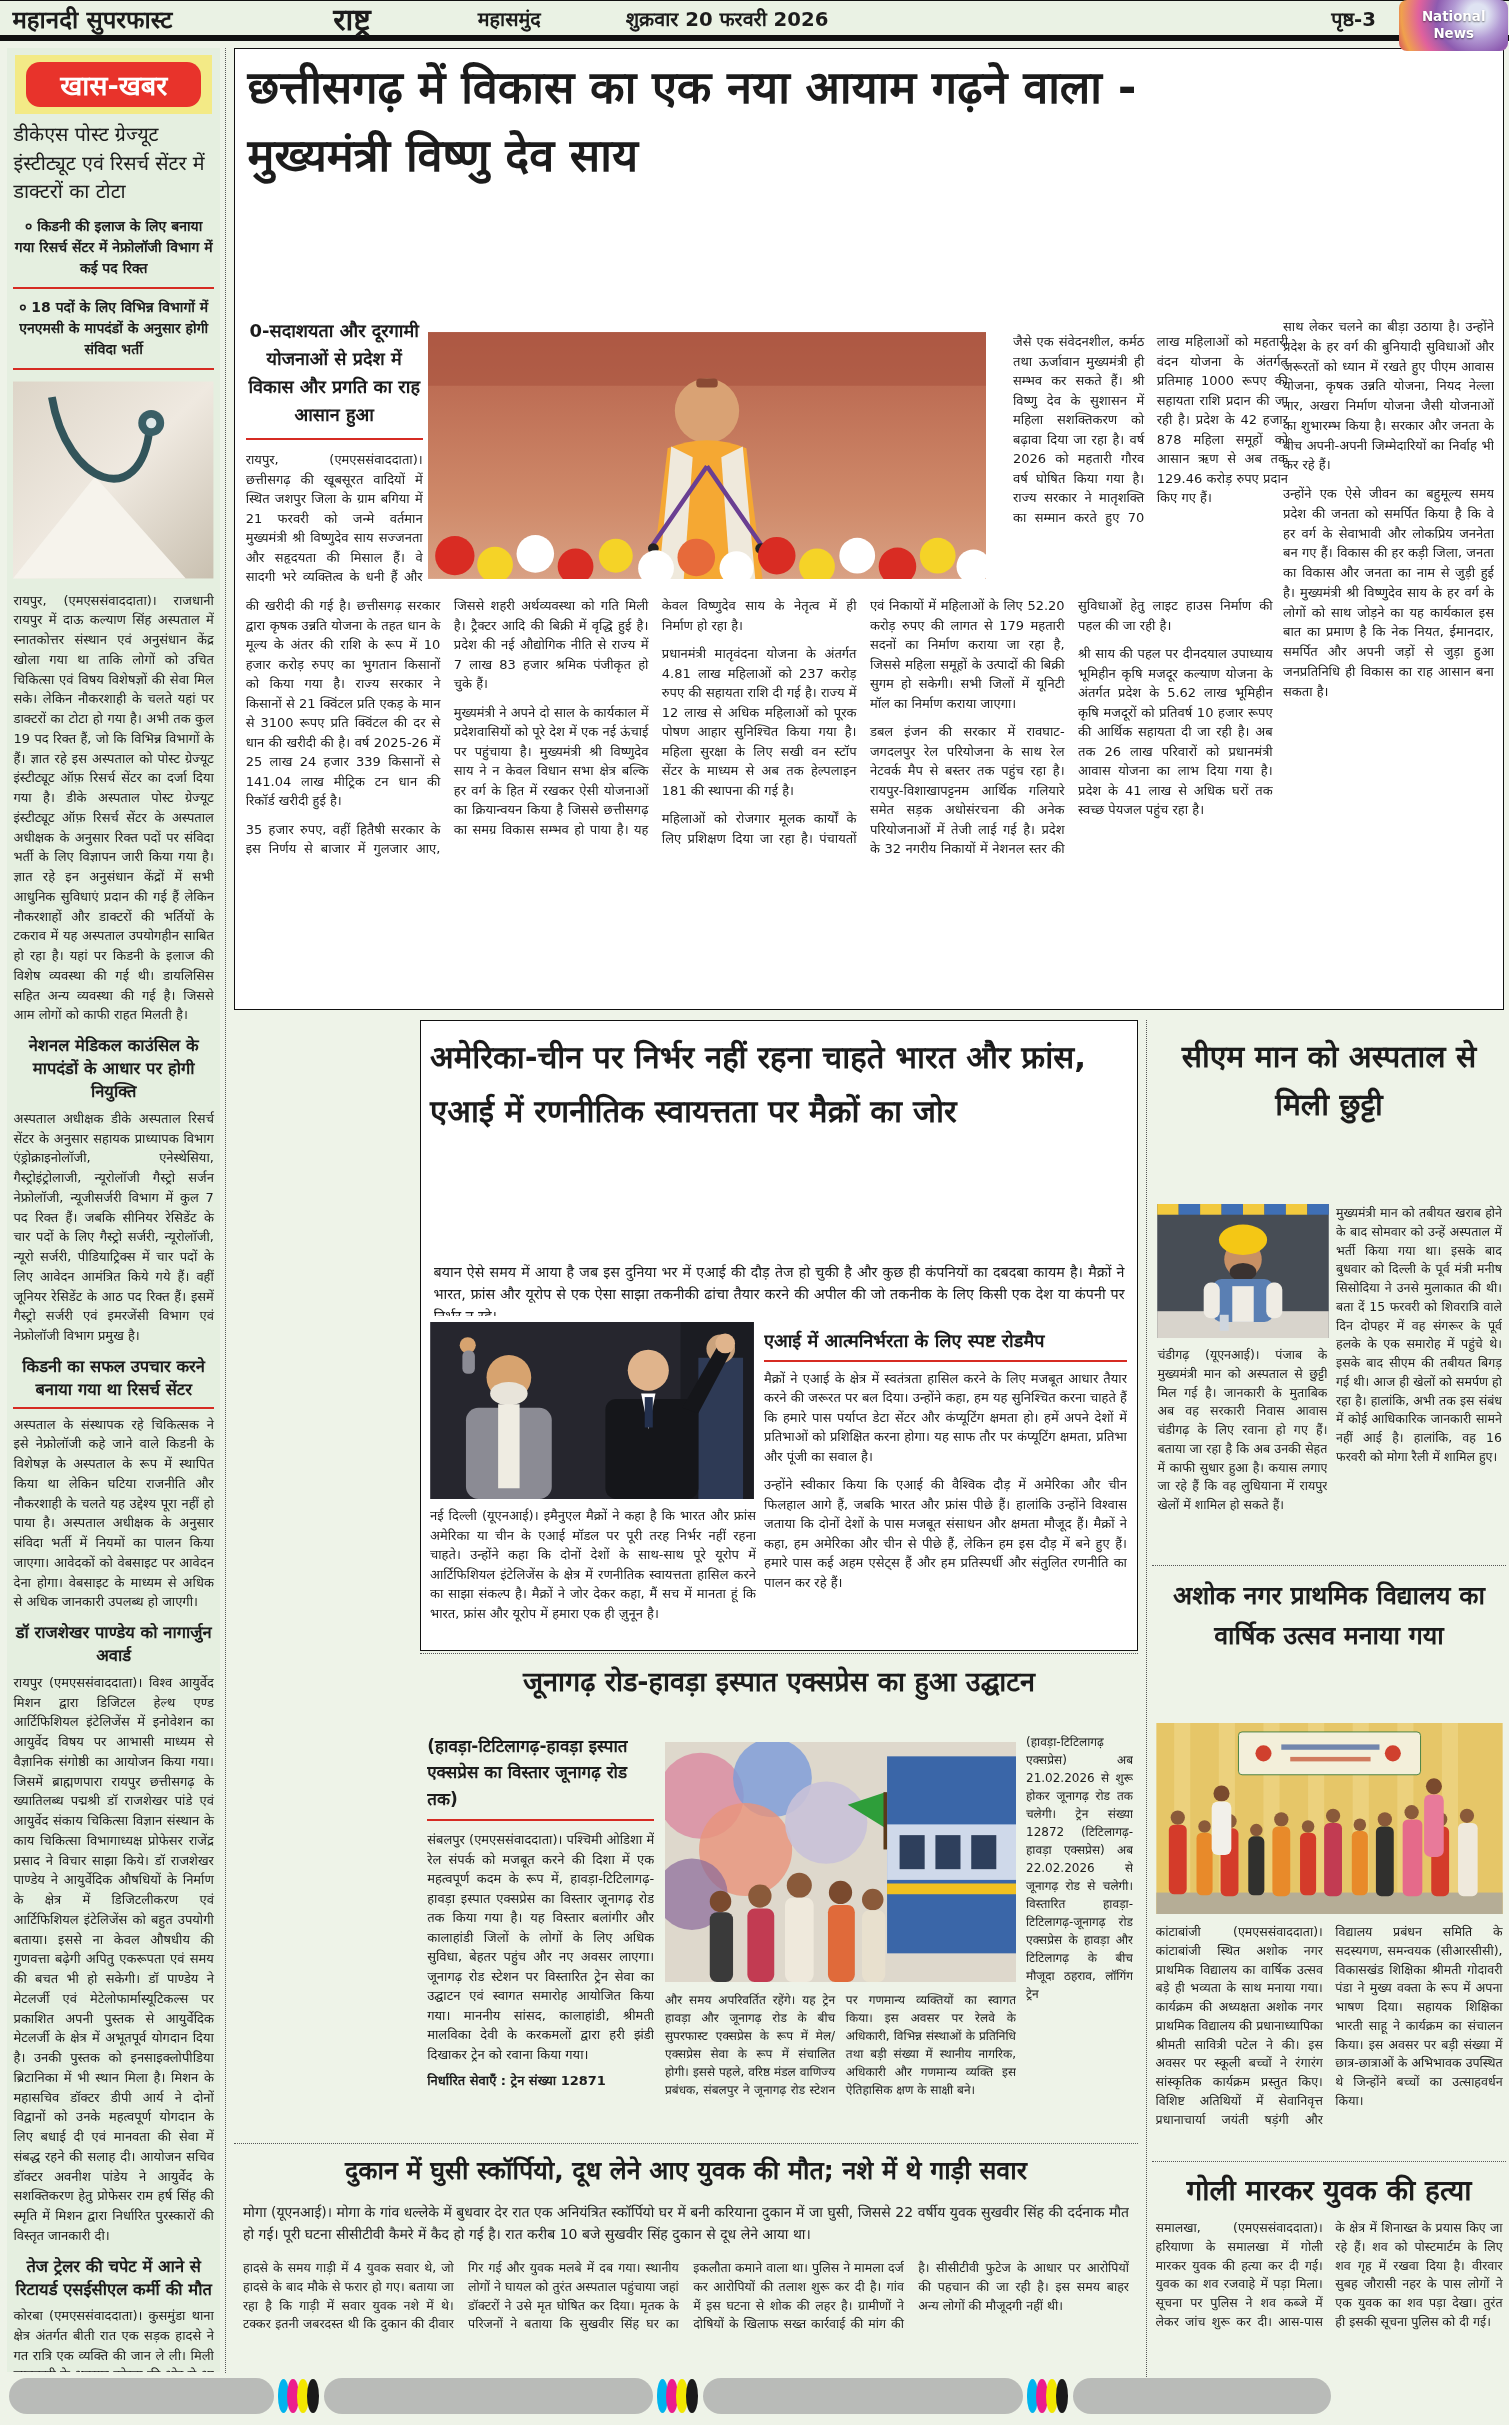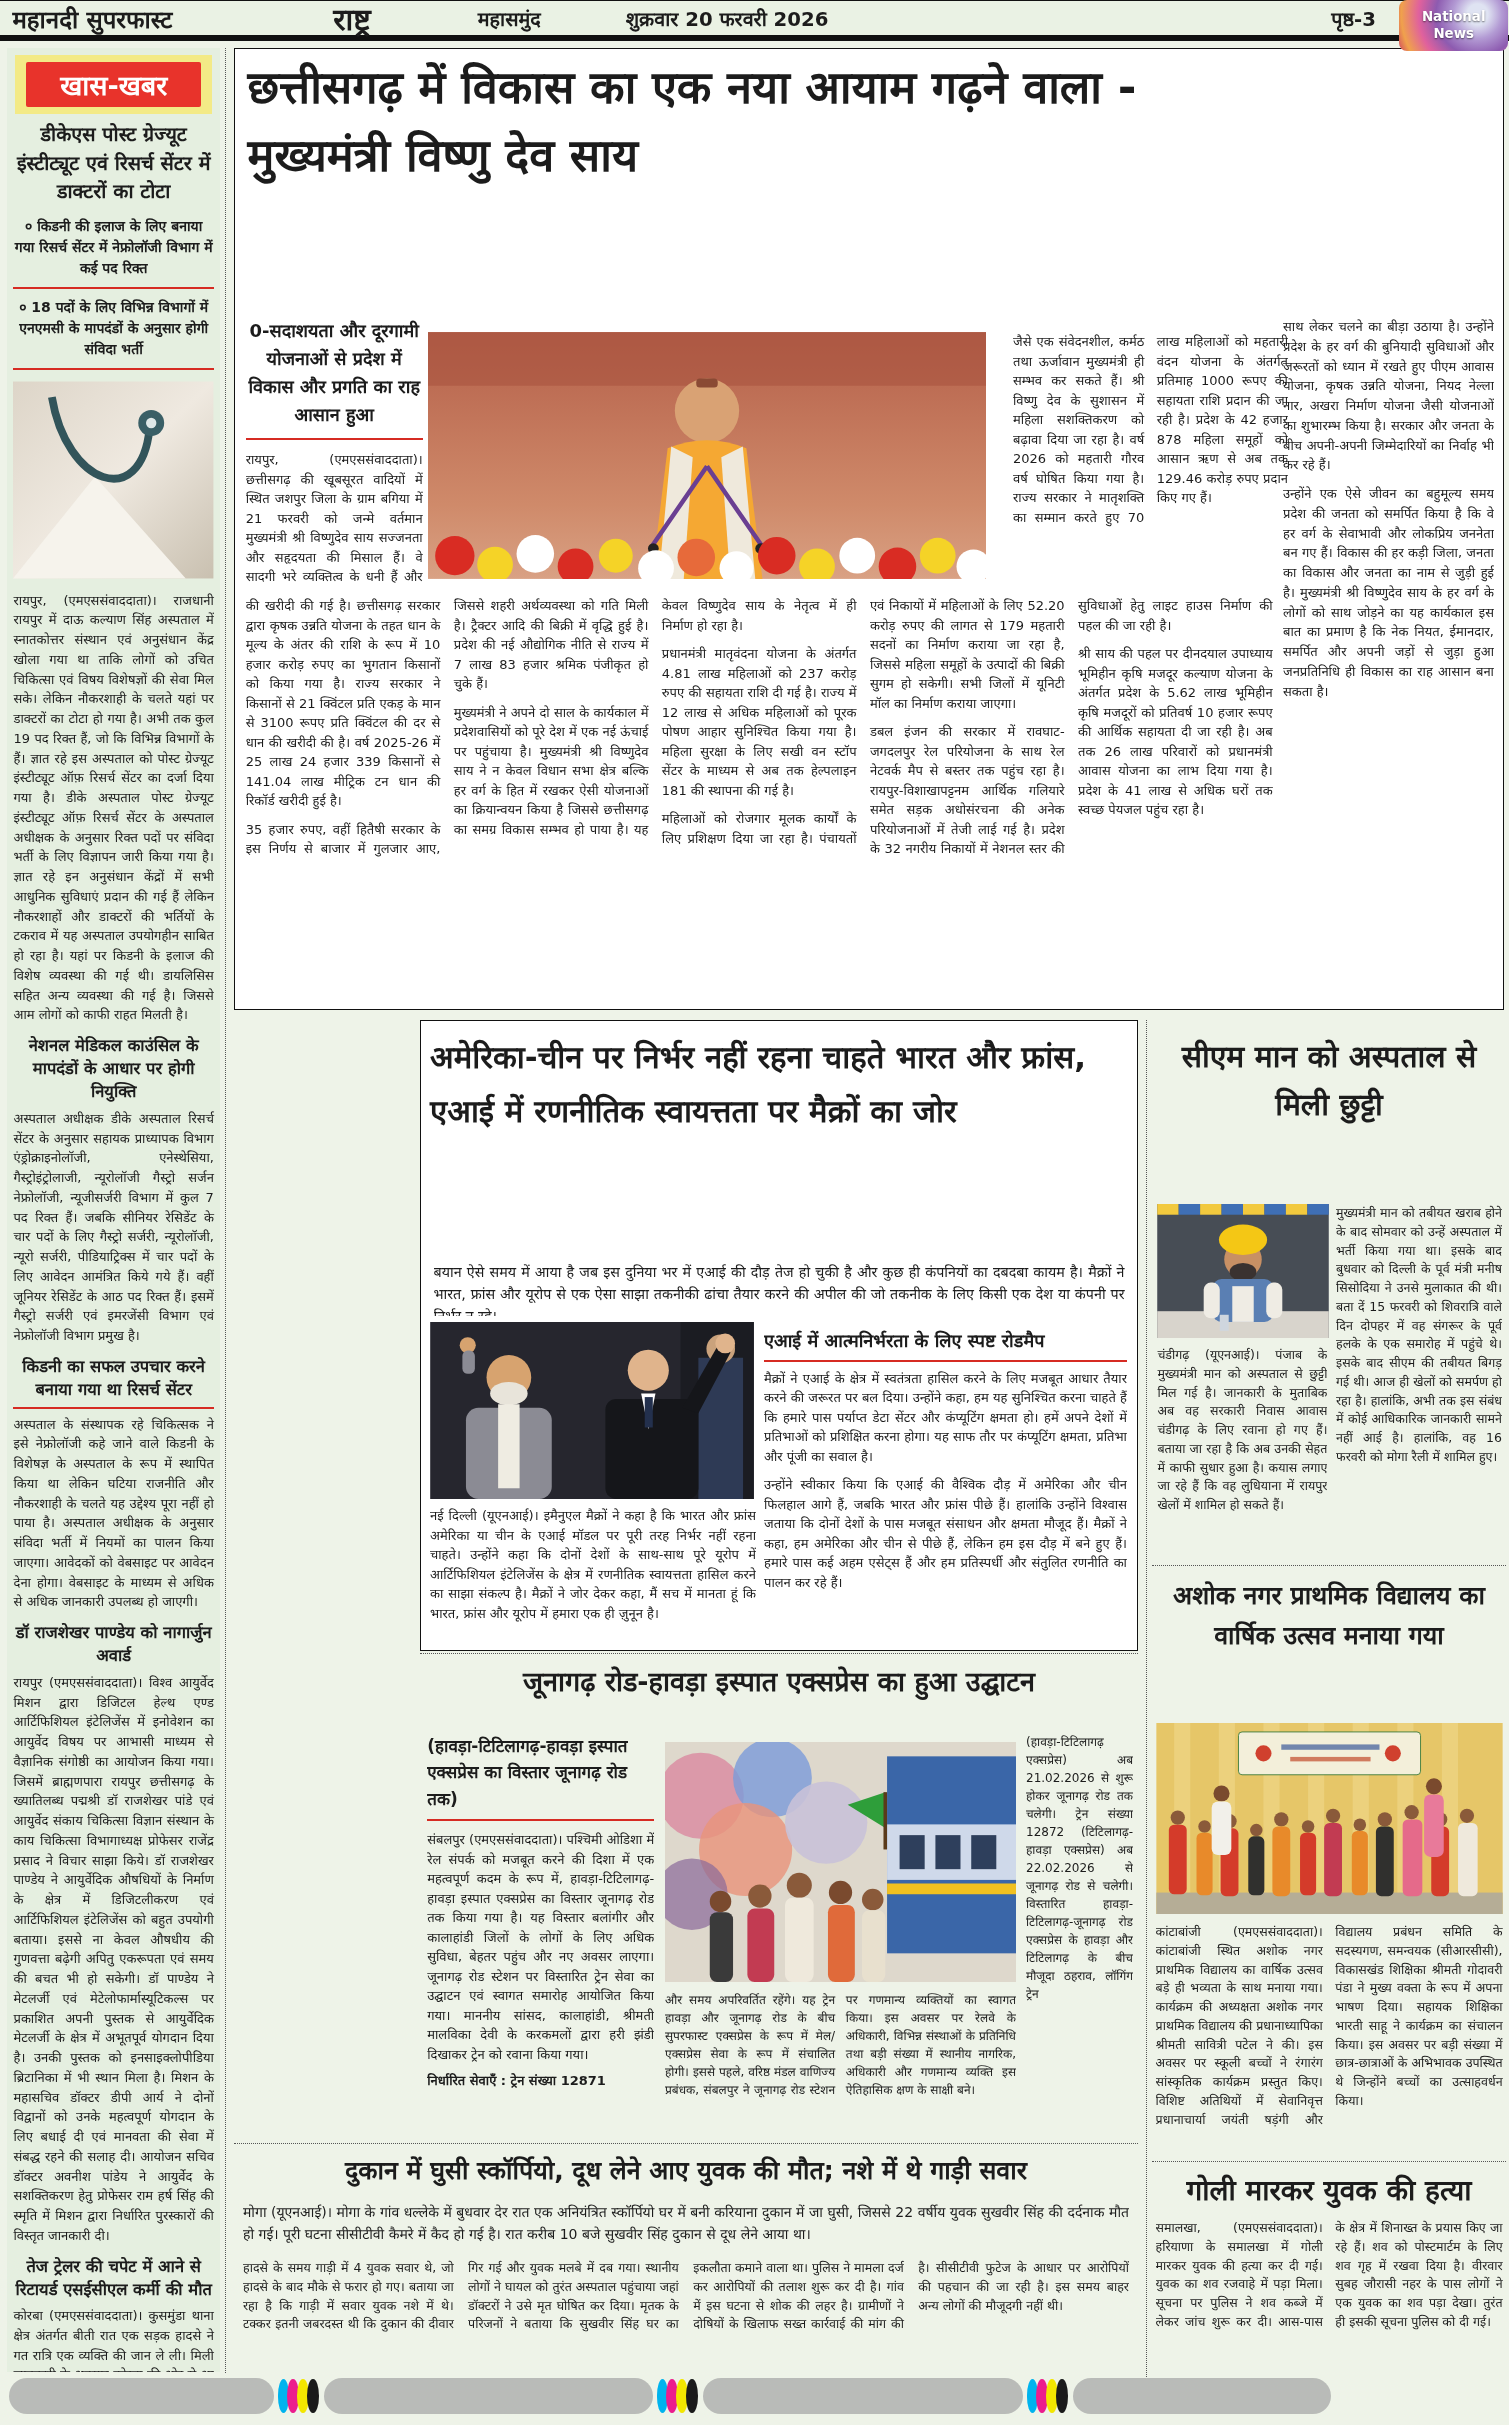--- a/index.html
+++ b/index.html
@@ -18,22 +18,22 @@
   .mh-date{font-size:19.7px;font-weight:bold;margin-left:85px;}
   .mh-page{font-size:19.7px;font-weight:bold;margin-left:auto;margin-right:134px;}
   .logo{right:1.8px;top:0;width:109px;height:51px;border-radius:8px;z-index:5;
     background:radial-gradient(circle at 72% 28%,#dfe3f2 0 12%,#b39bd4 28%,#8d5bb0 48%,#e0619d 68%,#f0a14c 88%,#d0495f 100%);
     display:flex;flex-direction:column;justify-content:center;align-items:center;
     color:#fff;font-weight:bold;font-size:13.4px;line-height:1.2;text-shadow:0 0.9px 1.8px #0008;}
   
   .left-col{left:7.2px;top:48px;width:213px;height:2324px;background:#e5efe0;padding:5.4px 6.3px;overflow:hidden;}
   .tag-wrap{background:#f3ea86;padding:7.2px 10.7px;margin:1.8px 1.8px 7.2px 1.8px;}
   .tag-box{background:#e8332b;color:#fff;font-weight:bold;font-size:27px;text-align:center;
-    padding:3.6px 0;border-radius:2px;}
-  .lc-head{font-weight:bold;font-size:19.7px;line-height:1.45;text-align:center;margin:3.6px 0 9px 0;}
+    padding:3.6px 0;border-radius:14px;}
+  .lc-head{font-weight:normal;font-size:19.7px;line-height:1.45;text-align:left;margin:3.6px 0 9px 0;}
   .lc-bullet{font-weight:bold;font-size:14px;line-height:1.5;text-align:center;
     border-bottom:2.7px solid #d62b23;padding-bottom:8px;margin-bottom:8px;}
   .lc-photo{width:100%;height:204px;margin:1.8px 0 9px 0;}
   .lc-body{font-size:13px;line-height:1.52;}
   .lc-sub{font-weight:bold;font-size:16.5px;line-height:1.4;text-align:center;margin:9px 0 5.4px 0;}
   .lc-sub.rule{border-bottom:2.7px solid #d62b23;padding-bottom:6.3px;}
   
   .vdot{border-left:1.8px dotted #555;width:0;}
   .hdot{border-top:1.8px dotted #555;height:0;}
   

